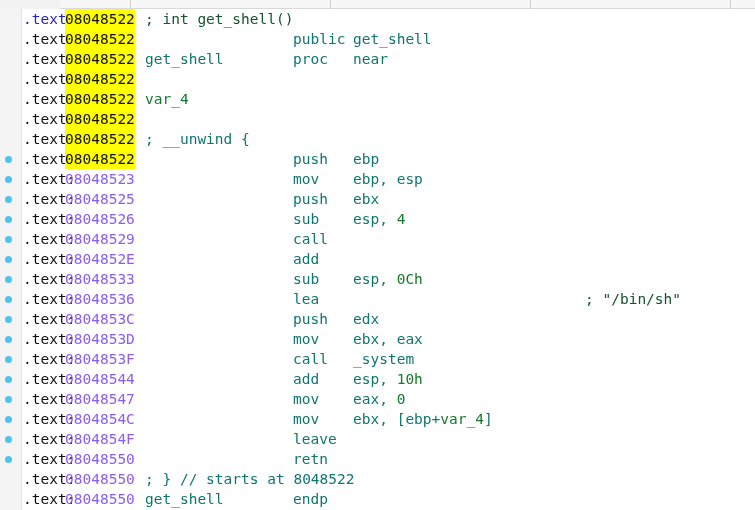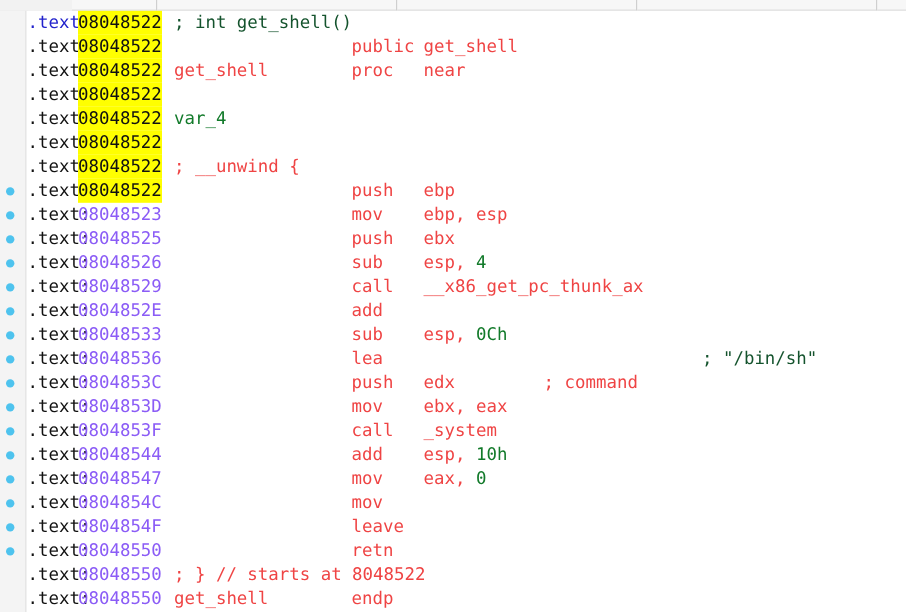--- a/index.html
+++ b/index.html
@@ -88,21 +88,21 @@
   .col-ops     { left: 330px; }
   .col-rcmt    { left: 562px; }
   .col-scmt    { left: 430px; }
   .col-inline  { left: 122px; }
 
   
   .c-seg      { color: #111111; }
   .c-seg-sel  { color: #2222cc; }
   .c-addr     { color: #8b5cf6; }
   .c-addr-hl  { background: #ffff00; color: #111111; text-align: right; }
-  .c-blue     { color: #ef4444; }
+  .c-blue     { color: #0f766e; }
   .c-green    { color: #127a2a; text-align: right; }
   .c-gray     { color: #14532d; }
 </style>
 </head>
 <body>
 
 <div id="toolbar-strip">
   <div class="tb-left-pad"></div>
 <div class="tb-cell" style="left: 130px; width: 1px;"></div>
     <div class="tb-cell" style="left: 330px; width: 1px;"></div>
@@ -136,27 +136,27 @@
     <div class="line"><span class="seg col-seg c-seg">.text:</span><span class="seg col-addr c-addr-hl">08048522</span><span class="seg col-mnem c-blue">public</span><span class="seg col-ops"><span class="c-blue">get_shell</span></span></div>
     <div class="line"><span class="seg col-seg c-seg">.text:</span><span class="seg col-addr c-addr-hl">08048522</span><span class="seg col-name c-blue">get_shell</span><span class="seg col-mnem c-blue">proc</span><span class="seg col-ops"><span class="c-blue">near</span></span></div>
     <div class="line"><span class="seg col-seg c-seg">.text:</span><span class="seg col-addr c-addr-hl">08048522</span></div>
     <div class="line"><span class="seg col-seg c-seg">.text:</span><span class="seg col-addr c-addr-hl">08048522</span><span class="seg col-name c-green">var_4</span></div>
     <div class="line"><span class="seg col-seg c-seg">.text:</span><span class="seg col-addr c-addr-hl">08048522</span></div>
     <div class="line"><span class="seg col-seg c-seg">.text:</span><span class="seg col-addr c-addr-hl">08048522</span><span class="seg col-inline c-blue">; __unwind {</span></div>
     <div class="line"><span class="seg col-seg c-seg">.text:</span><span class="seg col-addr c-addr-hl">08048522</span><span class="seg col-mnem c-blue">push</span><span class="seg col-ops"><span class="c-blue">ebp</span></span></div>
     <div class="line"><span class="seg col-seg c-seg">.text:</span><span class="seg col-addr c-addr">08048523</span><span class="seg col-mnem c-blue">mov</span><span class="seg col-ops"><span class="c-blue">ebp, esp</span></span></div>
     <div class="line"><span class="seg col-seg c-seg">.text:</span><span class="seg col-addr c-addr">08048525</span><span class="seg col-mnem c-blue">push</span><span class="seg col-ops"><span class="c-blue">ebx</span></span></div>
     <div class="line"><span class="seg col-seg c-seg">.text:</span><span class="seg col-addr c-addr">08048526</span><span class="seg col-mnem c-blue">sub</span><span class="seg col-ops"><span class="c-blue">esp, </span><span class="c-green">4</span></span></div>
-    <div class="line"><span class="seg col-seg c-seg">.text:</span><span class="seg col-addr c-addr">08048529</span><span class="seg col-mnem c-blue">call</span><span class="seg col-ops"><span class="c-blue">__x86_get_pc_thunk_ax</span></span></div>
+    <div class="line"><span class="seg col-seg c-seg">.text:</span><span class="seg col-addr c-addr">08048529</span><span class="seg col-mnem c-blue">call</span></div>
     <div class="line"><span class="seg col-seg c-seg">.text:</span><span class="seg col-addr c-addr">0804852E</span><span class="seg col-mnem c-blue">add</span></div>
     <div class="line"><span class="seg col-seg c-seg">.text:</span><span class="seg col-addr c-addr">08048533</span><span class="seg col-mnem c-blue">sub</span><span class="seg col-ops"><span class="c-blue">esp, </span><span class="c-green">0Ch</span></span></div>
     <div class="line"><span class="seg col-seg c-seg">.text:</span><span class="seg col-addr c-addr">08048536</span><span class="seg col-mnem c-blue">lea</span><span class="seg col-rcmt c-gray">; "/bin/sh"</span></div>
-    <div class="line"><span class="seg col-seg c-seg">.text:</span><span class="seg col-addr c-addr">0804853C</span><span class="seg col-mnem c-blue">push</span><span class="seg col-ops"><span class="c-blue">edx</span></span><span class="seg col-scmt c-blue">; command</span></div>
+    <div class="line"><span class="seg col-seg c-seg">.text:</span><span class="seg col-addr c-addr">0804853C</span><span class="seg col-mnem c-blue">push</span><span class="seg col-ops"><span class="c-blue">edx</span></span></div>
     <div class="line"><span class="seg col-seg c-seg">.text:</span><span class="seg col-addr c-addr">0804853D</span><span class="seg col-mnem c-blue">mov</span><span class="seg col-ops"><span class="c-blue">ebx, eax</span></span></div>
     <div class="line"><span class="seg col-seg c-seg">.text:</span><span class="seg col-addr c-addr">0804853F</span><span class="seg col-mnem c-blue">call</span><span class="seg col-ops"><span class="c-blue">_system</span></span></div>
     <div class="line"><span class="seg col-seg c-seg">.text:</span><span class="seg col-addr c-addr">08048544</span><span class="seg col-mnem c-blue">add</span><span class="seg col-ops"><span class="c-blue">esp, </span><span class="c-green">10h</span></span></div>
     <div class="line"><span class="seg col-seg c-seg">.text:</span><span class="seg col-addr c-addr">08048547</span><span class="seg col-mnem c-blue">mov</span><span class="seg col-ops"><span class="c-blue">eax, </span><span class="c-green">0</span></span></div>
-    <div class="line"><span class="seg col-seg c-seg">.text:</span><span class="seg col-addr c-addr">0804854C</span><span class="seg col-mnem c-blue">mov</span></div>
+    <div class="line"><span class="seg col-seg c-seg">.text:</span><span class="seg col-addr c-addr">0804854C</span><span class="seg col-mnem c-blue">mov</span><span class="seg col-ops"><span class="c-blue">ebx, [ebp+</span><span class="c-green">var_4</span><span class="c-blue">]</span></span></div>
     <div class="line"><span class="seg col-seg c-seg">.text:</span><span class="seg col-addr c-addr">0804854F</span><span class="seg col-mnem c-blue">leave</span></div>
     <div class="line"><span class="seg col-seg c-seg">.text:</span><span class="seg col-addr c-addr">08048550</span><span class="seg col-mnem c-blue">retn</span></div>
     <div class="line"><span class="seg col-seg c-seg">.text:</span><span class="seg col-addr c-addr">08048550</span><span class="seg col-inline c-blue">; } // starts at 8048522</span></div>
     <div class="line"><span class="seg col-seg c-seg">.text:</span><span class="seg col-addr c-addr">08048550</span><span class="seg col-name c-blue">get_shell</span><span class="seg col-mnem c-blue">endp</span></div>
   </div>
 
 </body></html>

